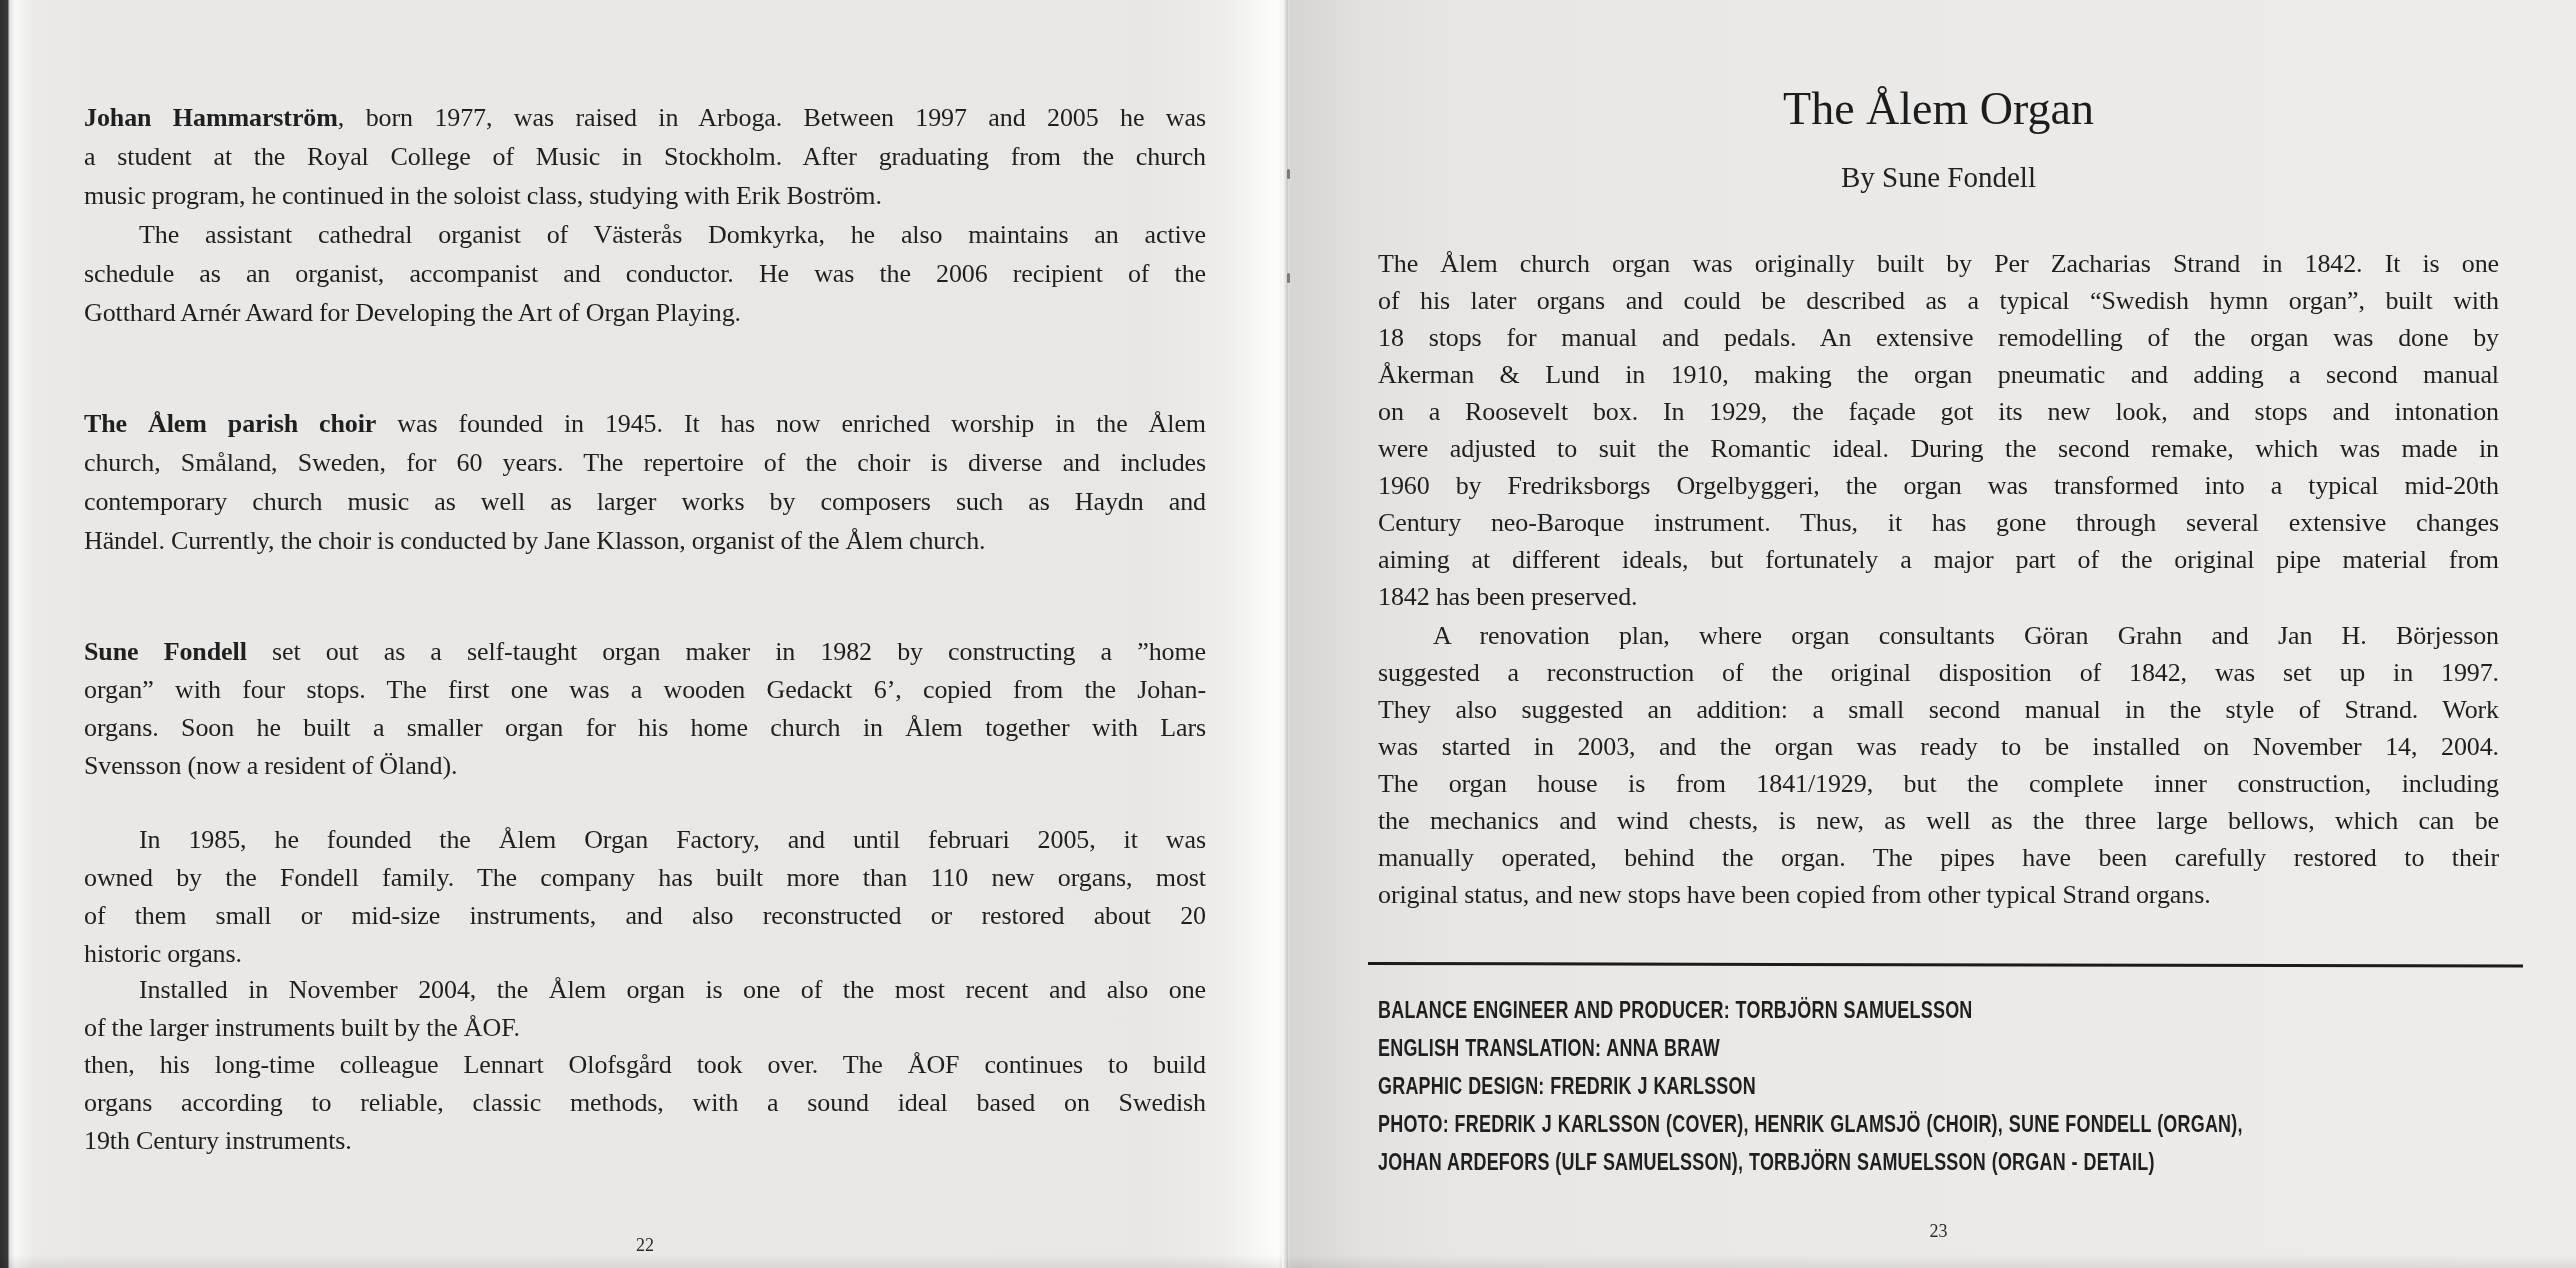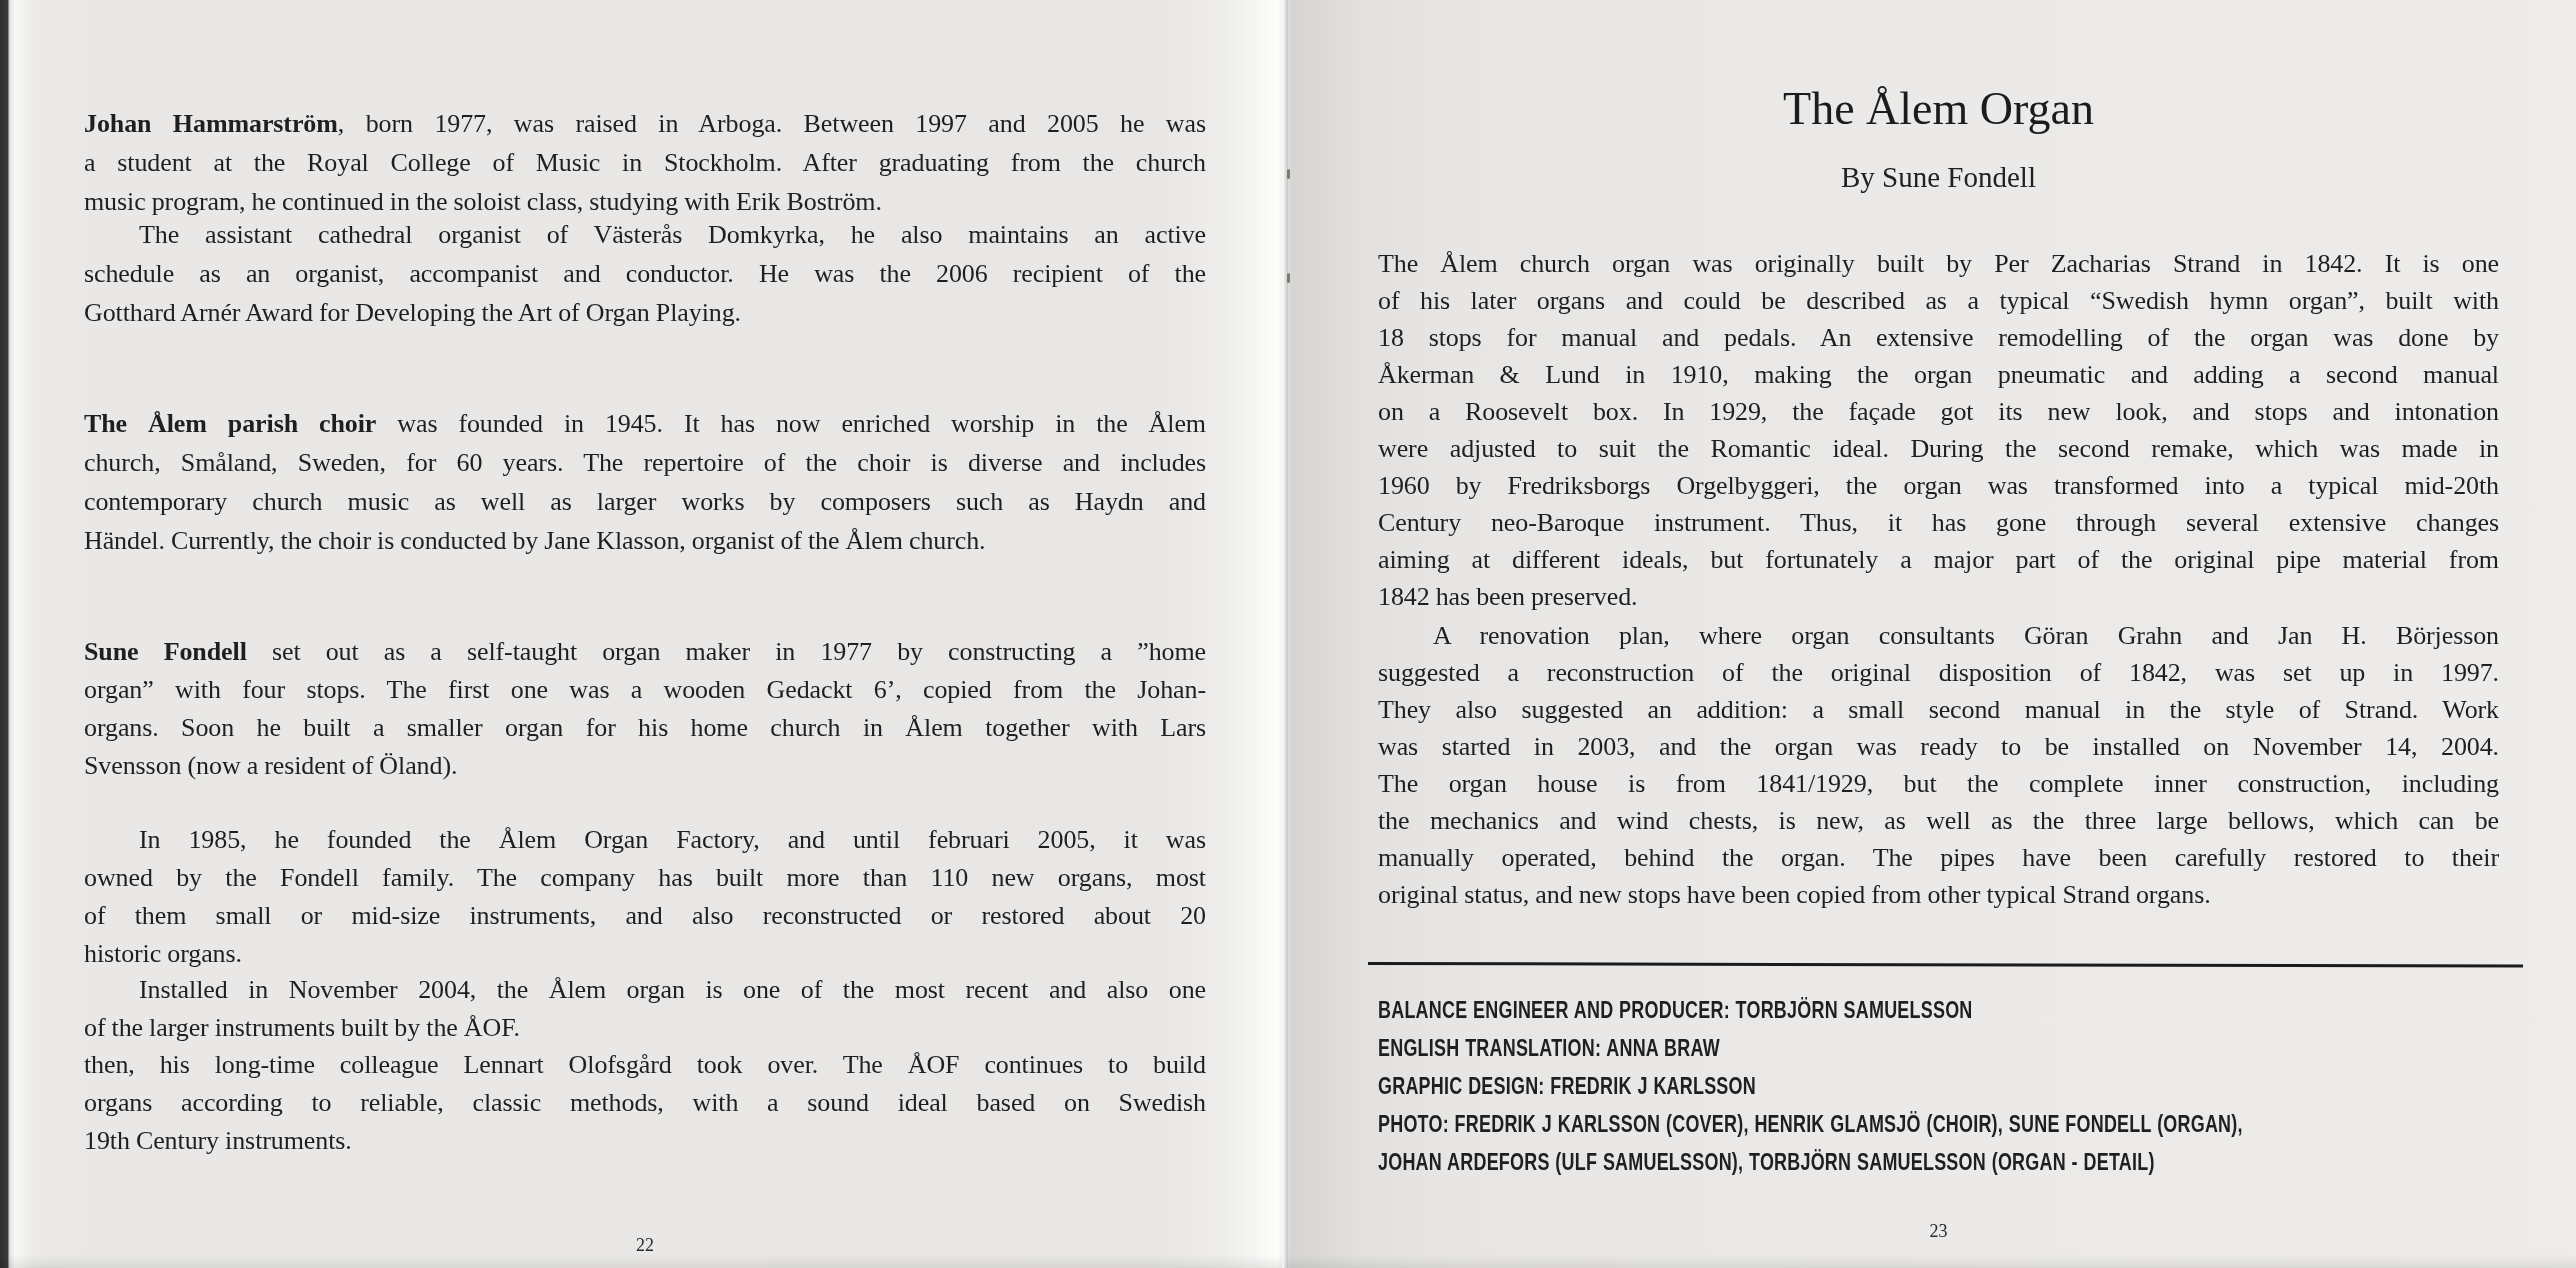--- a/index.html
+++ b/index.html
@@ -77,38 +77,38 @@
 </head>
 <body>
 
 <div class="spread">
 
   <div class="gutter"></div>
   <div class="staple st1"></div>
   <div class="staple st2"></div>
 
   <div class="textcol col-left">
-    <div class="tb lp" style="top:104px">
+    <div class="tb lp" style="top:98px">
         <div class="line"><b>Johan Hammarström</b><span>, born 1977, was raised in Arboga. Between 1997 and 2005 he was</span></div>
         <div class="line"><span>a student at the Royal College of Music in Stockholm. After graduating from the church</span></div>
         <div class="line nj"><span>music program, he continued in the soloist class, studying with Erik Boström.</span></div>
       </div>
     <div class="tb lp" style="top:215px">
         <div class="line ind"><span>The assistant cathedral organist of Västerås Domkyrka, he also maintains an active</span></div>
         <div class="line"><span>schedule as an organist, accompanist and conductor. He was the 2006 recipient of the</span></div>
         <div class="line nj"><span>Gotthard Arnér Award for Developing the Art of Organ Playing.</span></div>
       </div>
     <div class="tb lp" style="top:404px">
         <div class="line"><b>The Ålem parish choir</b><span> was founded in 1945. It has now enriched worship in the Ålem</span></div>
         <div class="line"><span>church, Småland, Sweden, for 60 years. The repertoire of the choir is diverse and includes</span></div>
         <div class="line"><span>contemporary church music as well as larger works by composers such as Haydn and</span></div>
         <div class="line nj"><span>Händel. Currently, the choir is conducted by Jane Klasson, organist of the Ålem church.</span></div>
       </div>
     <div class="tb lpc" style="top:633px">
-        <div class="line"><b>Sune Fondell</b><span> set out as a self-taught organ maker in 1977 by constructing a ”home</span></div>
+        <div class="line"><b>Sune Fondell</b><span> set out as a self-taught organ maker in 1982 by constructing a ”home</span></div>
         <div class="line"><span>organ” with four stops. The first one was a wooden Gedackt 6’, copied from the Johan-</span></div>
         <div class="line"><span>organs. Soon he built a smaller organ for his home church in Ålem together with Lars</span></div>
         <div class="line nj"><span>Svensson (now a resident of Öland).</span></div>
       </div>
     <div class="tb lpc" style="top:821px">
         <div class="line ind"><span>In 1985, he founded the Ålem Organ Factory, and until februari 2005, it was</span></div>
         <div class="line"><span>owned by the Fondell family. The company has built more than 110 new organs, most</span></div>
         <div class="line"><span>of them small or mid-size instruments, and also reconstructed or restored about 20</span></div>
         <div class="line nj"><span>historic organs.</span></div>
       </div>

